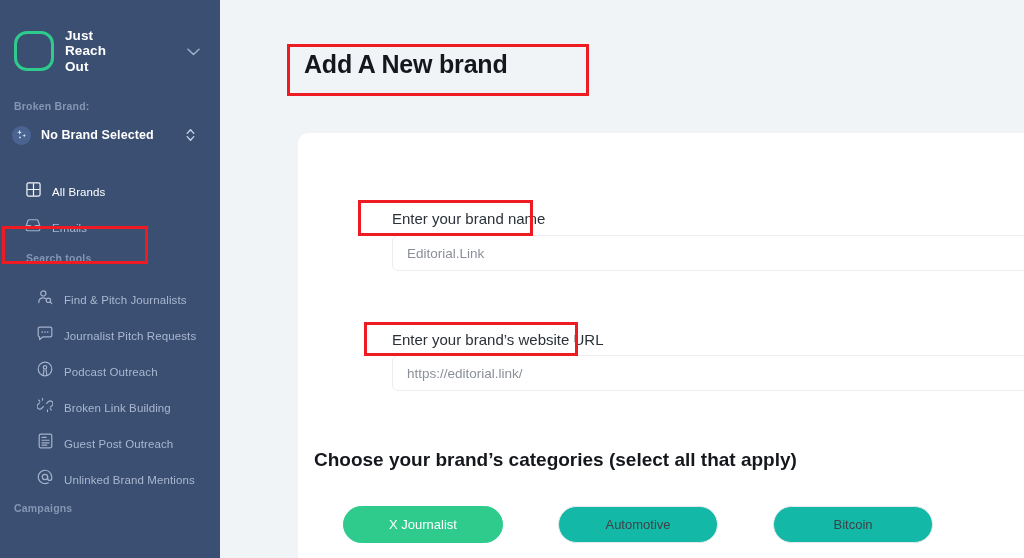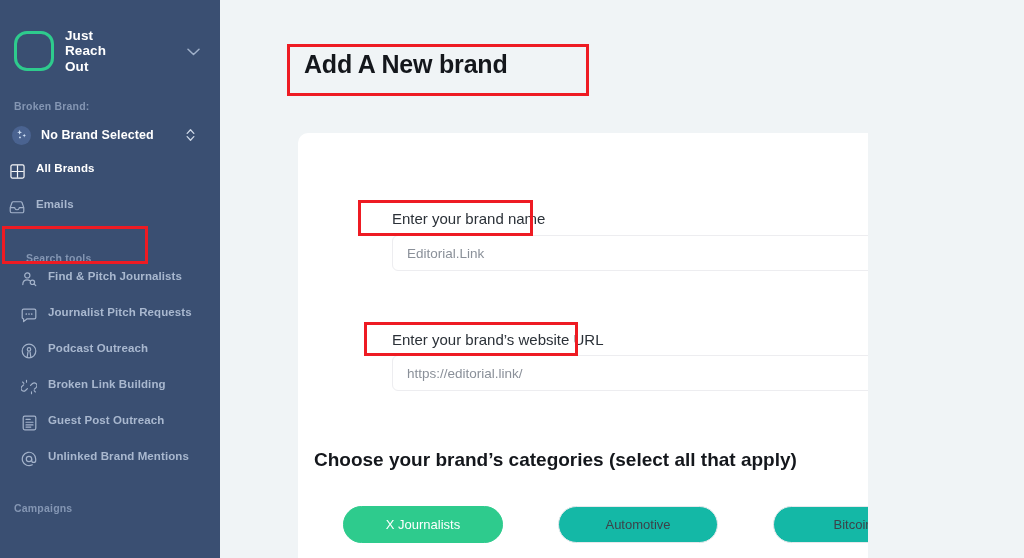--- a/index.html
+++ b/index.html
@@ -3,21 +3,21 @@
 <meta charset="utf-8">
 <title>Just Reach Out — Add A New brand</title>
 <style>
   * { box-sizing: border-box; margin: 0; padding: 0; }
   html, body {
     width: 1024px; height: 558px;
     overflow: hidden;
     font-family: "Liberation Sans", sans-serif;
     background: #f0f4f6;
   }
-  #app { position: relative; width: 868px; height: 558px; display: flex; }
+  #app { position: relative; width: 1024px; height: 558px; display: flex; }
 
   
   #sidebar {
     width: 220px; height: 558px;
     background: #3a4f72;
     flex: 0 0 220px;
     position: relative;
     overflow: hidden;
     color: #fff;
   }
@@ -80,26 +80,26 @@
     display: flex; flex-direction: column; align-items: center;
   }
 
   .nav-section-title {
     color: #8496b3;
     font-size: 10.5px; font-weight: bold;
     padding-left: 14px;
     letter-spacing: .2px;
   }
   .nav-item {
-    display: flex; align-items: flex-start;
+    display: flex; align-items: flex-end;
     height: 36px;
-    padding-left: 8px;
+    padding-left: 24px;
     color: #a9b8cf;
     font-size: 11.5px;
-    font-weight: bold;
+    font-weight: normal;
     letter-spacing: .1px;
     position: relative;
   }
   .nav-item.active { background: #41628e; color: #ffffff; }
   .nav-item.bright { color: #ffffff; }
   .nav-ico {
     width: 18px; height: 18px; flex: 0 0 18px;
     margin-right: 10px;
     display: flex; align-items: center; justify-content: center;
     opacity: .95;
@@ -345,21 +345,21 @@
       <input class="text-input" type="text" style="left: 94px; top: 102px; width: 700px;" placeholder="Editorial.Link">
 
       <label class="field-label" style="left:94px; top:198px;">Enter your brand’s website URL</label>
       <input class="text-input" type="text" style="left: 94px; top: 222px; width: 700px;" placeholder="https://editorial.link/">
     </div>
 
     <div id="categories-heading">Choose your brand’s categories (select all that apply)</div>
 
     <div id="pill-row">
       <div class="pill selected">
-        <span>X Journalists</span>
+        <span>X Journalist</span>
       </div>
       <div class="pill">
         <span>Automotive</span>
       </div>
       <div class="pill">
         <span>Bitcoin</span>
       </div>
     </div>
   </section>
 

